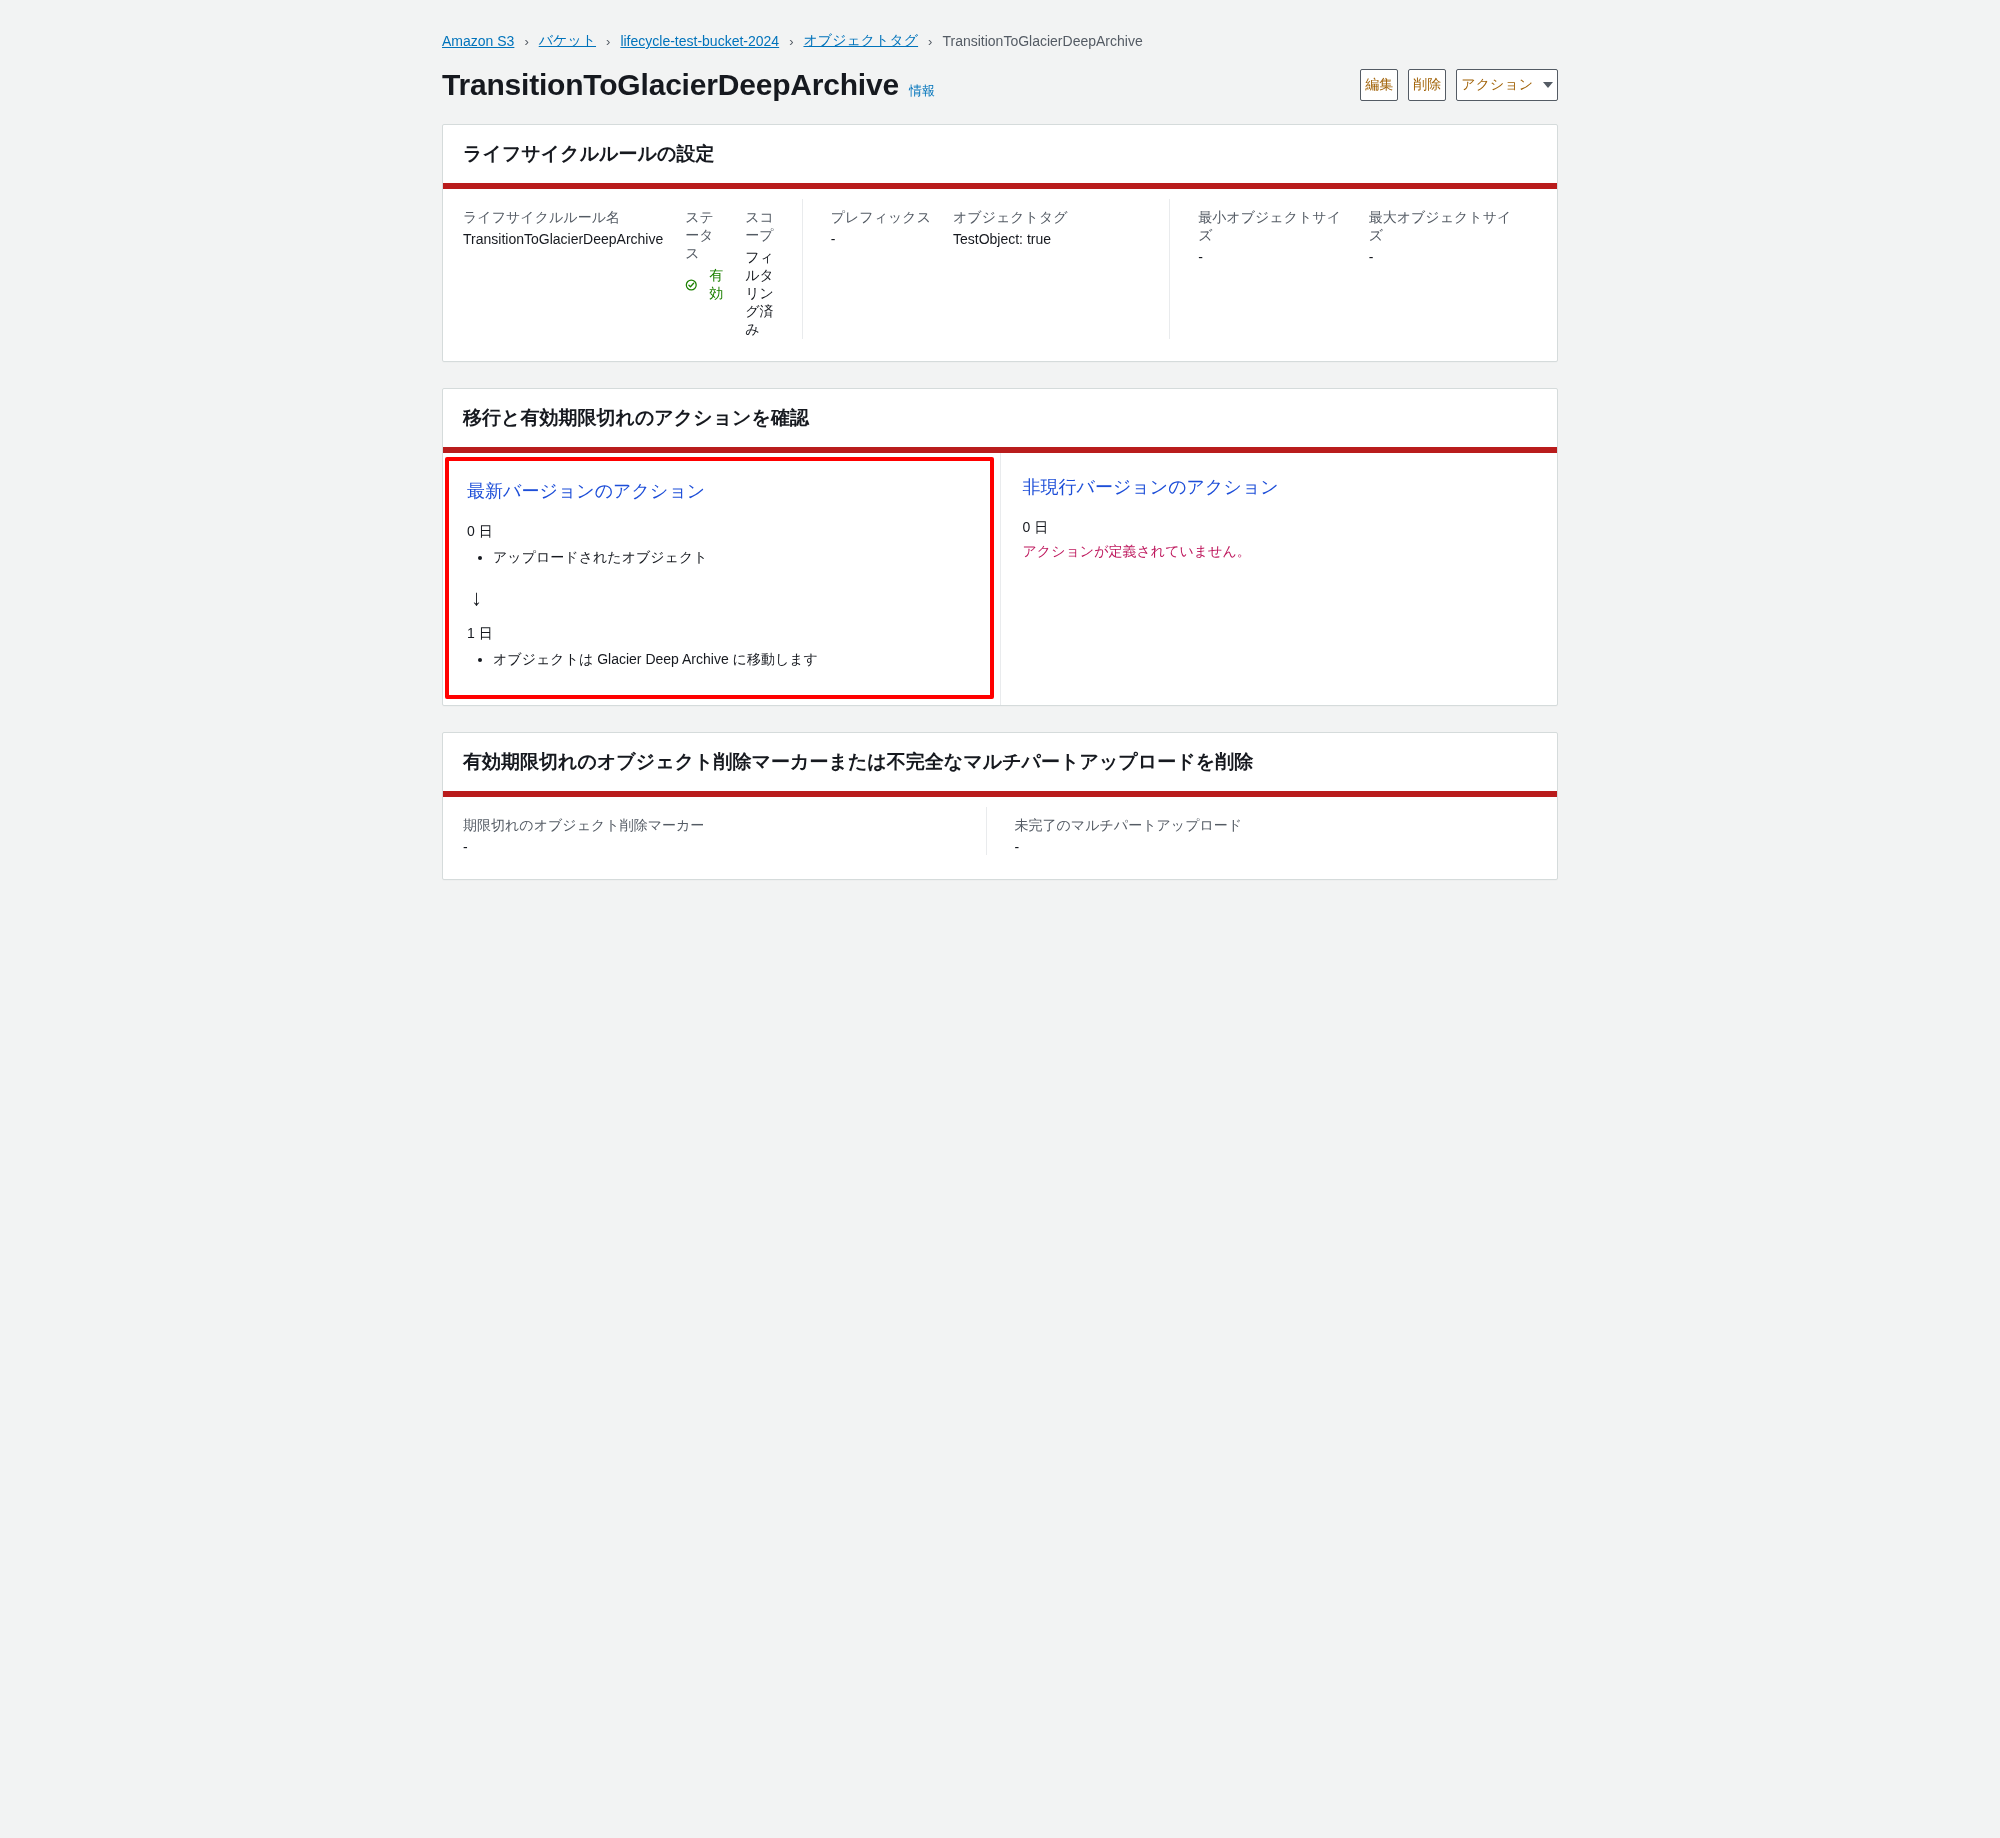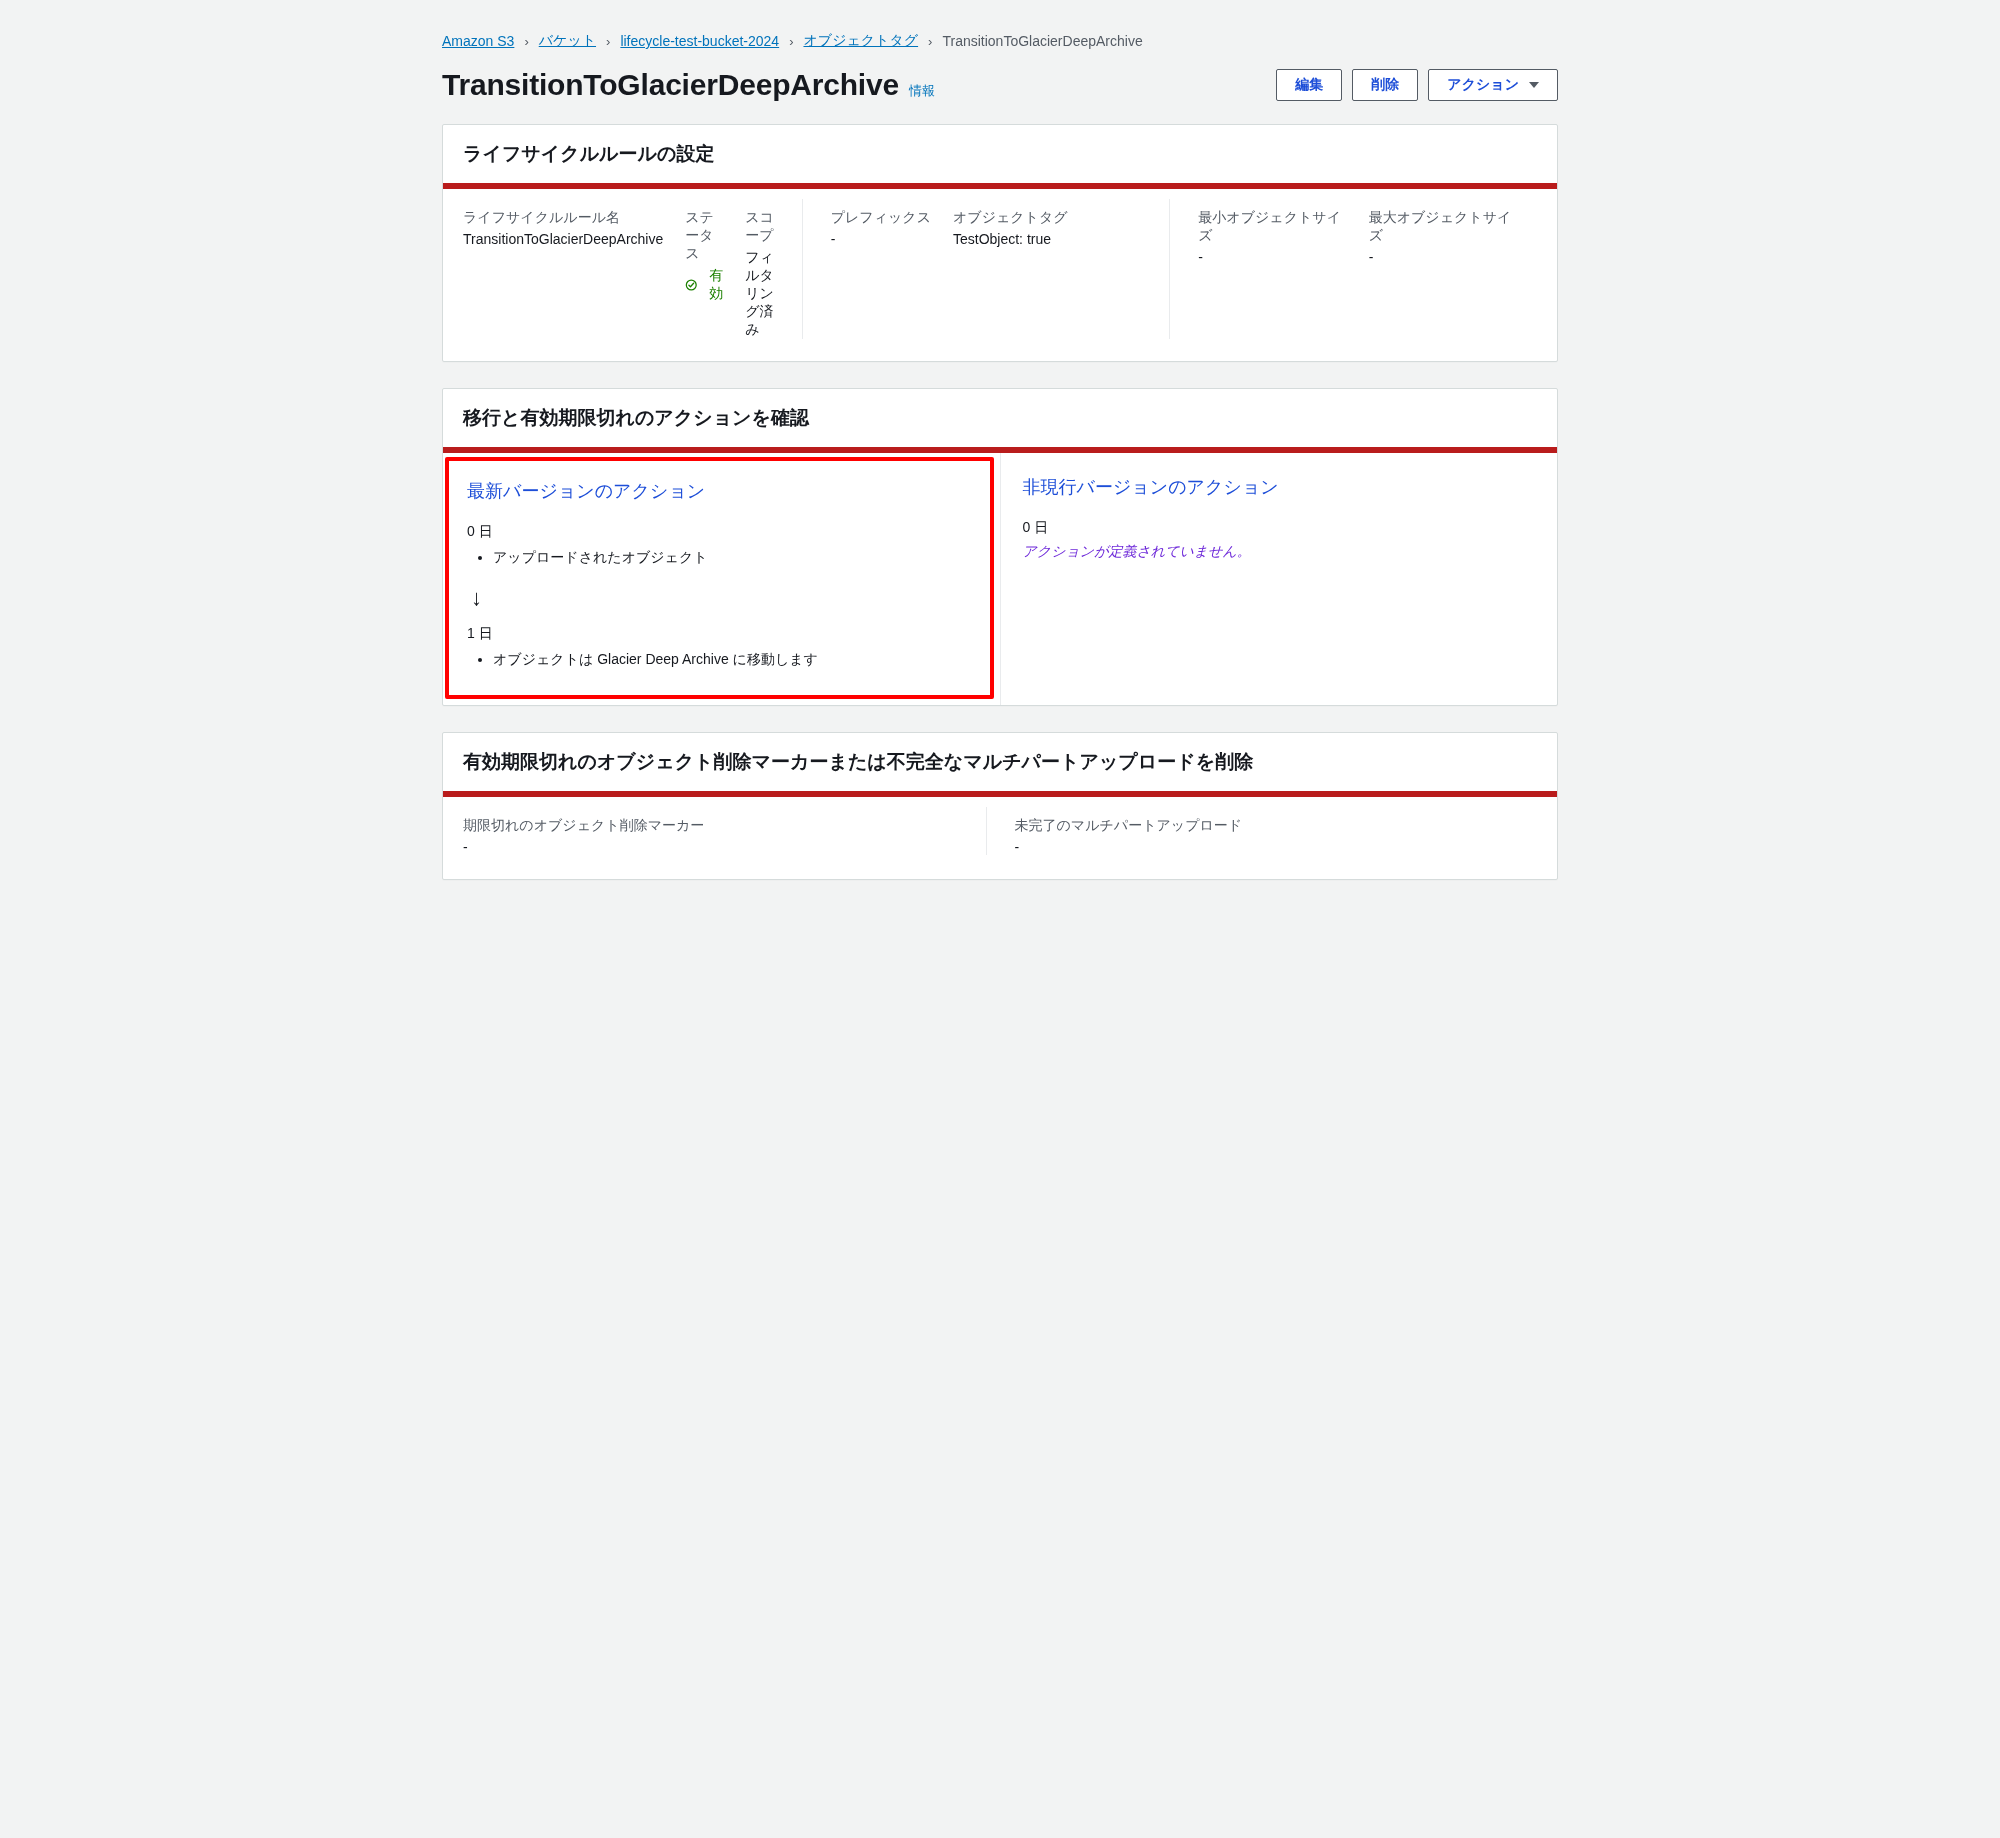--- a/index.html
+++ b/index.html
@@ -50,24 +50,24 @@
     font-weight: 700;
     letter-spacing: -0.2px;
     color: #16191f;
   }
   .info-link { color: #0073bb; font-size: 13px; cursor: pointer; }
   .btn-row { display: flex; gap: 10px; }
   .btn {
     background: #ffffff;
     border: 1px solid #545b64;
     border-radius: 2px;
-    padding: 6px 18px;
-    font-size: 14px;
-    font-weight: 700;
-    color: #1d4ed8;
+    padding: 6px 4px;
+    font-size: 14px;
+    font-weight: 400;
+    color: #a16207;
     cursor: pointer;
   }
   .btn.actions { display: flex; align-items: center; gap: 10px; }
   .caret-down {
     width: 0; height: 0;
     border-left: 5px solid transparent;
     border-right: 5px solid transparent;
     border-top: 6px solid #545b64;
   }
 
@@ -140,21 +140,21 @@
   .col-title {
     font-size: 18px;
     font-weight: 500;
     color: #1d4ed8;
     margin: 0 0 20px 0;
   }
   .day-label { color: #16191f; font-size: 14px; margin-bottom: 6px; }
   ul.bullets { margin: 2px 0 0 0; padding-left: 26px; }
   ul.bullets li { padding: 2px 0; color: #16191f; }
   .down-arrow { font-size: 22px; color: #16191f; margin: 16px 0 14px 4px; font-weight: 700; }
-  .note-text { color: #6d28d9; font-size: 14px; font-style: italic; }
+  .note-text { color: #be185d; font-size: 14px; }
   .sep-right { border-left: 1px solid #e9ebed; }
 
   .two-col {
     display: flex;
     padding: 10px 20px 24px 20px;
   }
   .two-col .col { flex: 1; padding: 10px 20px 0 0; }
   .two-col .col.right { padding-left: 28px; border-left: 1px solid #e9ebed; }
 </style>
 </head>

